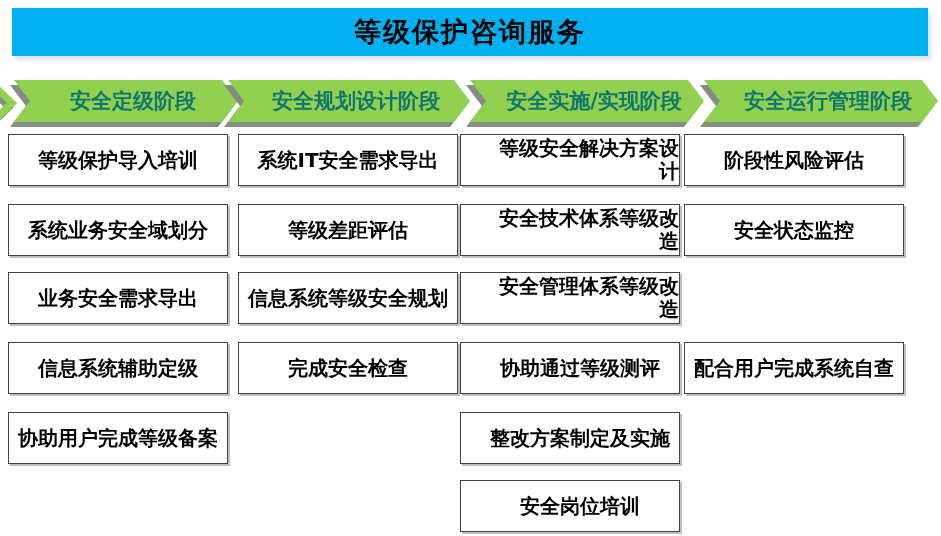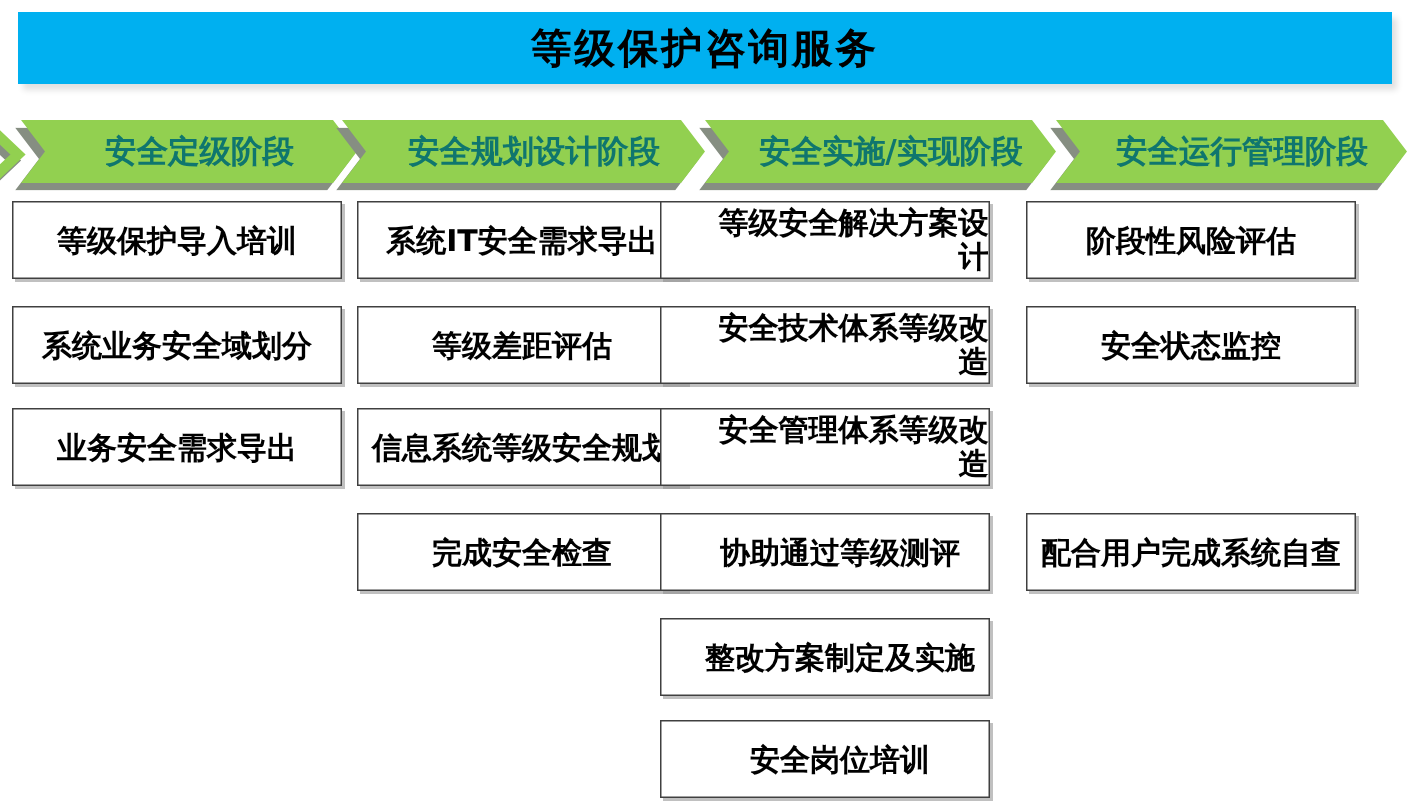--- a/index.html
+++ b/index.html
@@ -46,21 +46,21 @@
     position:absolute;width:220px;height:52px;
     background:#ffffff;
     border:1px solid #404040;
     box-shadow:2px 2px 0 rgba(140,140,140,0.55);
     display:flex;align-items:center;justify-content:center;
     text-align:right;
     font-size:20px;font-weight:bold;color:#000000;
     white-space:pre-line;line-height:1.15;
     box-sizing:border-box;
   }
-  .c1{left:8px;}  .c2{left:238px;} .c3{left:440px;padding-left:20px;} .c4{left:684px;}
+  .c1{left:8px;}  .c2{left:238px;} .c3{left:460px;padding-left:20px;} .c4{left:684px;}
   .r1{top:134px;} .r2{top:204px;}  .r3{top:272px;}  .r4{top:342px;}
   .r5{top:412px;} .r6{top:480px;}
 </style>
 </head>
 <body>
 
 <div id="stage">
 
   <div class="banner">
     <span class="title">等级保护咨询服务</span>
@@ -88,20 +88,22 @@
   </div>
   <div class="arrow a4">
     <div class="shape shadow"></div>
     <div class="shape fill"></div>
     <span class="label">安全运行管理阶段</span>
   </div>
 
   <div class="box c1 r1">等级保护导入培训</div>
   <div class="box c1 r2">系统业务安全域划分</div>
   <div class="box c1 r3">业务安全需求导出</div>
+  <div class="box c1 r4">信息系统辅助定级</div>
+  <div class="box c1 r5">协助用户完成等级备案</div>
 
   <div class="box c2 r1">系统IT安全需求导出</div>
   <div class="box c2 r2">等级差距评估</div>
   <div class="box c2 r3">信息系统等级安全规划</div>
   <div class="box c2 r4">完成安全检查</div>
 
   <div class="box c3 r1">等级安全解决方案设计</div>
   <div class="box c3 r2">安全技术体系等级改造</div>
   <div class="box c3 r3">安全管理体系等级改造</div>
   <div class="box c3 r4">协助通过等级测评</div>

